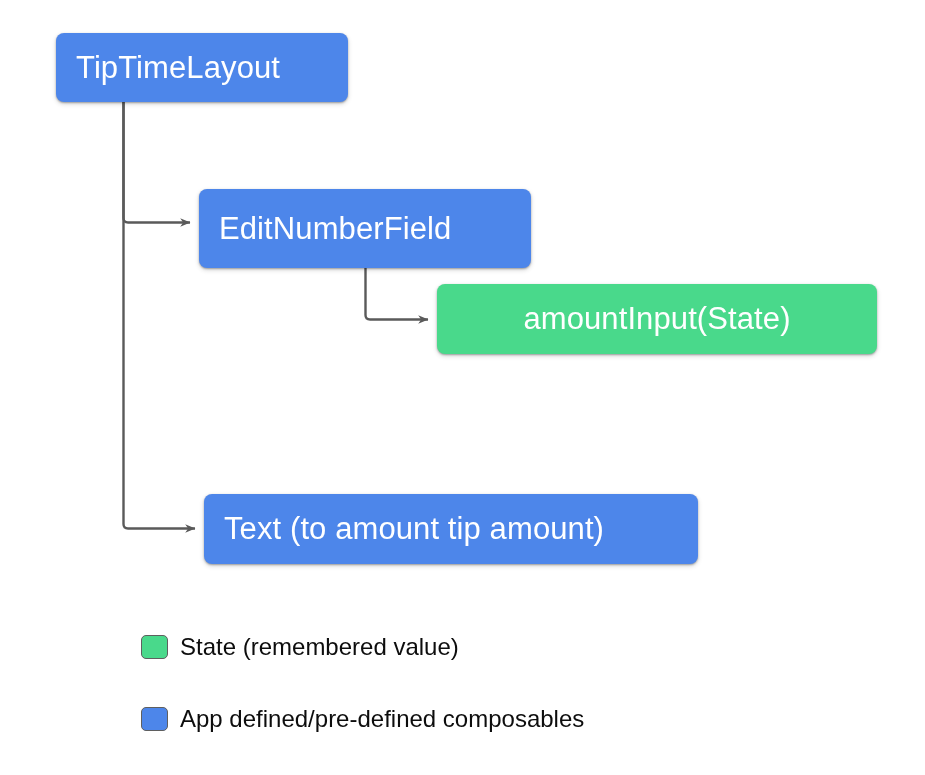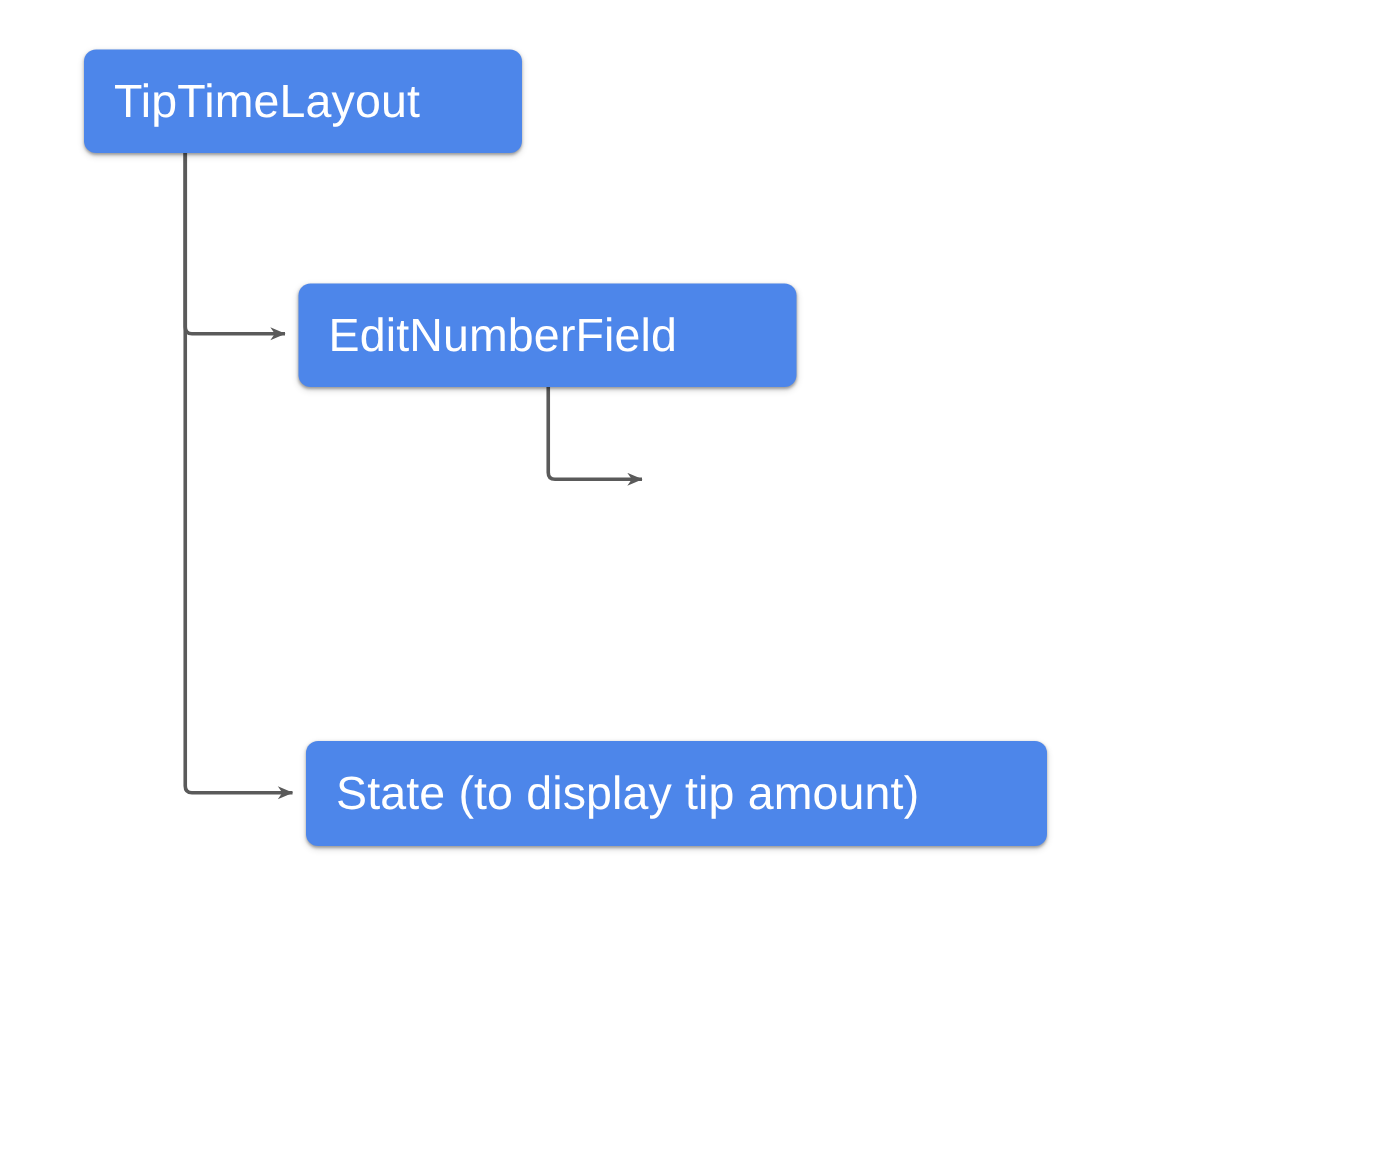--- a/index.html
+++ b/index.html
@@ -43,21 +43,21 @@
   }
   .node.blue  { background: #4d86ea; }
   .node.green { background: #49d98b; }
   .node .node-label { display: block; width: 100%; }
   .node.align-left   { justify-content: flex-start; padding-left: 20px; }
   .node.align-center { justify-content: center; }
   .node.align-center .node-label { text-align: center; }
 
   
   #node-tiptimelayout   { left: 56px;  top: 33px;  width: 292px; height: 69px; }
-  #node-editnumberfield { left: 199px; top: 189px; width: 332px; height: 69px; }
+  #node-editnumberfield { left: 199px; top: 189px; width: 332px; height: 79px; }
   #node-amountinput     { left: 437px; top: 284px; width: 440px; height: 70px; }
   #node-text-tip        { left: 204px; top: 494px; width: 494px; height: 70px; }
 
   
   #legend {
     position: absolute;
     left: 141px;
     top: 630px;
   }
   .legend-row {
@@ -104,19 +104,32 @@
   </svg>
 
   <div class="node blue align-left" id="node-tiptimelayout">
     <span class="node-label">TipTimeLayout</span>
   </div>
 
   <div class="node blue align-left" id="node-editnumberfield">
     <span class="node-label">EditNumberField</span>
   </div>
 
+  <div class="node green align-center" id="node-amountinput">
+    <span class="node-label">amountInput(State)</span>
+  </div>
 
   <div class="node blue align-left" id="node-text-tip">
-    <span class="node-label">State (to display tip amount)</span>
+    <span class="node-label">Text (to amount tip amount)</span>
   </div>
 
+  <div id="legend">
+    <div class="legend-row">
+      <span class="legend-swatch green"></span>
+      <span class="legend-text">State (remembered value)</span>
+    </div>
+    <div class="legend-row">
+      <span class="legend-swatch blue"></span>
+      <span class="legend-text">App defined/pre-defined composables</span>
+    </div>
+  </div>
 
 </div>
 
 </body></html>

